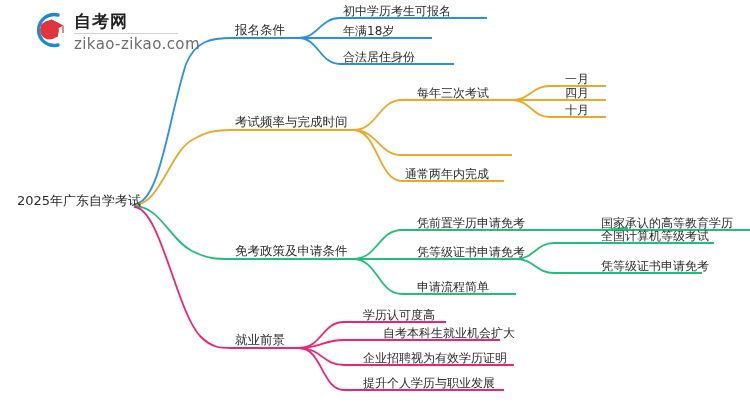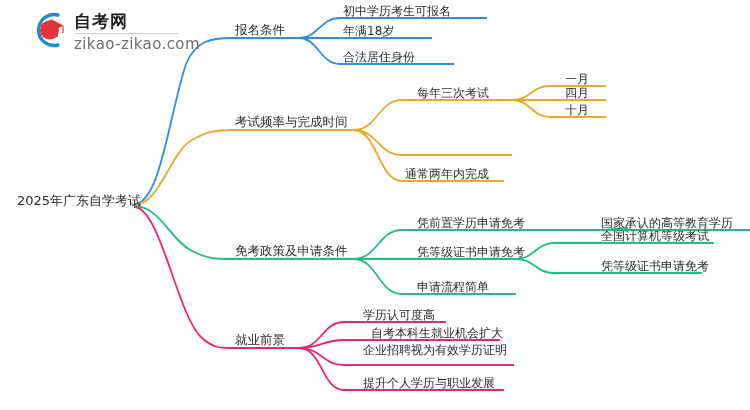--- a/index.html
+++ b/index.html
@@ -233,23 +233,23 @@
   <div class="node lvl2" style="left:414px; top:281px;text-align:center;">
     <span class="label">申请流程简单</span>
   </div>
 
   <div class="node lvl1" style="left:232px; top:334px;">
     <span class="label">就业前景</span>
   </div>
   <div class="node lvl2" style="left:360px; top:309px;">
     <span class="label">学历认可度高</span>
   </div>
-  <div class="node lvl2" style="left:368px; top:327px;">
+  <div class="node lvl2" style="left:380px; top:327px;">
     <span class="label">自考本科生就业机会扩大</span>
   </div>
-  <div class="node lvl2" style="left:360px; top:344px;text-align:right;">
+  <div class="node lvl2" style="left:360px; top:352px;text-align:right;">
     <span class="label">企业招聘视为有效学历证明</span>
   </div>
   <div class="node lvl2" style="left:360px; top:377px;">
     <span class="label">提升个人学历与职业发展</span>
   </div>
 
 </div>
 
 </body></html>

